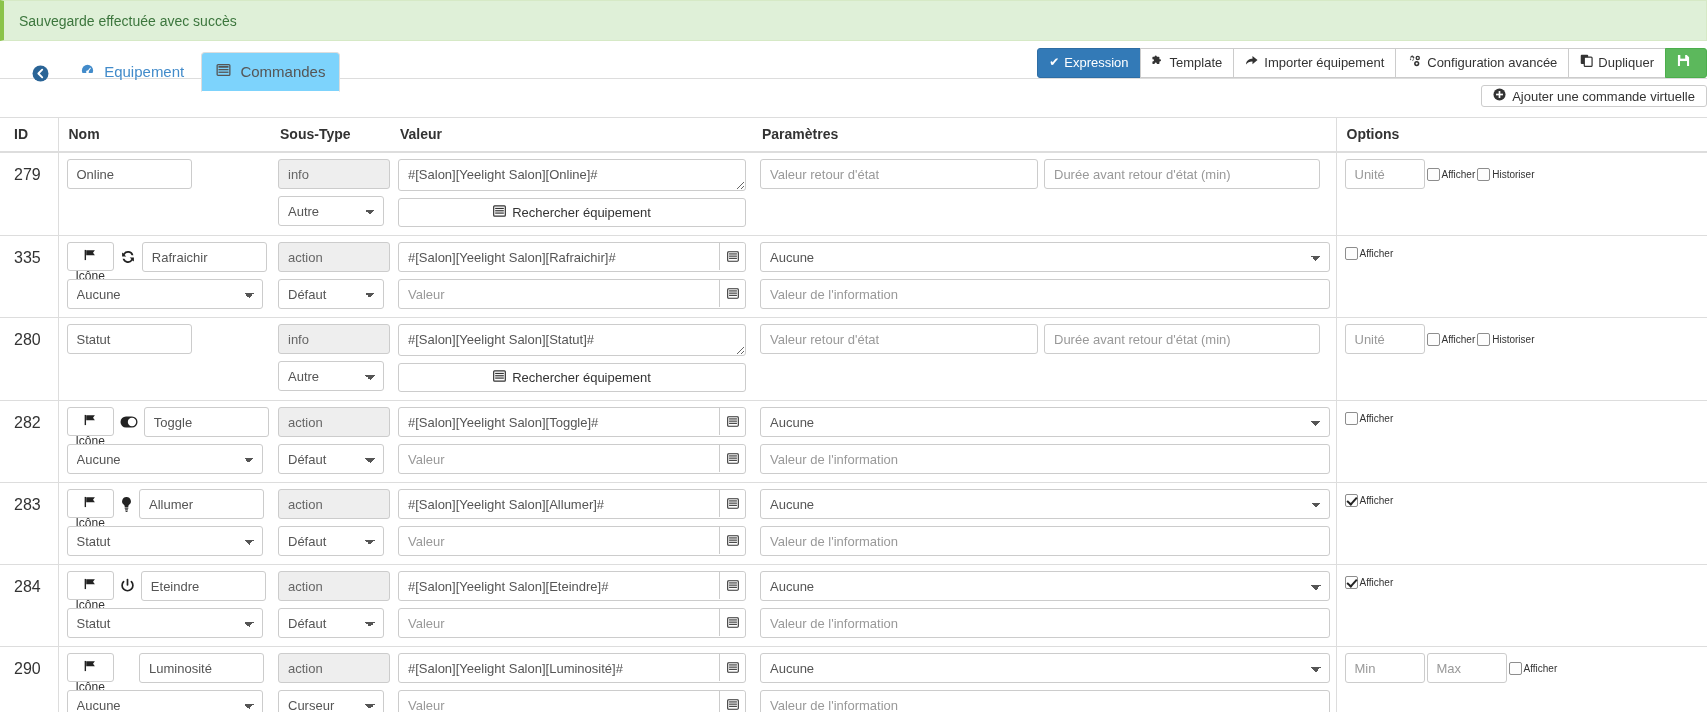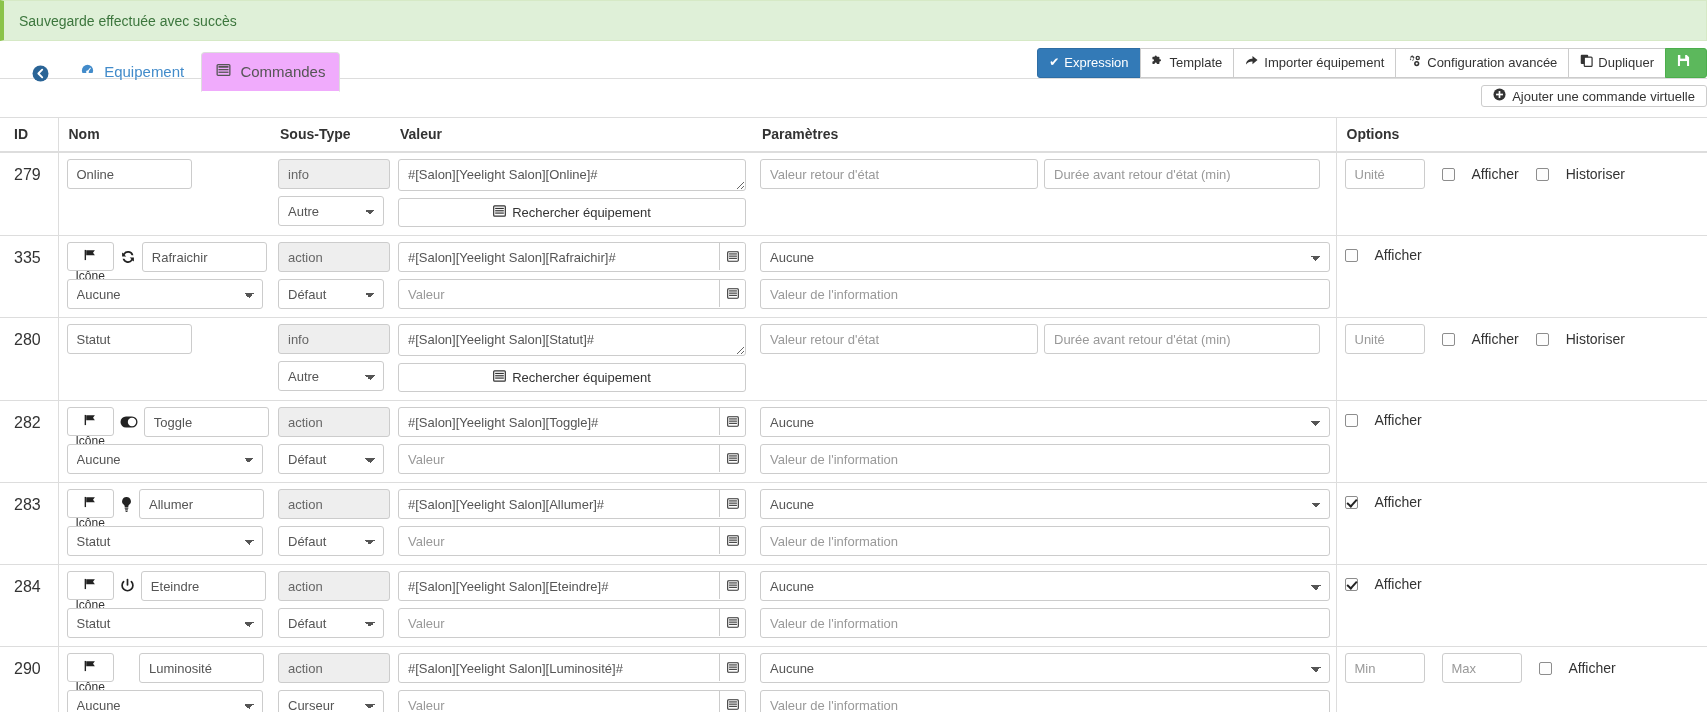--- a/index.html
+++ b/index.html
@@ -59,21 +59,21 @@
     font-size: 15px;
     text-decoration: none;
     border: 1px solid transparent;
     border-radius: 4px 4px 0 0;
     cursor: pointer;
     line-height: 20px;
     white-space: nowrap;
   }
   .tab-link .ticon { margin-right: 5px; }
   .nav-tabs li.active .tab-link {
-    background: #f0abfc;
+    background: #7dd3fc;
     border: 1px solid #dddddd;
     border-bottom-color: #ffffff;
     color: #555555;
     cursor: default;
   }
 
   
   .toolbar {
     position: absolute;
     right: 0px;
@@ -279,21 +279,21 @@
 
   
   .par-a { width: 278px; }
   .par-b { width: 276px; }
   .par-full { width: 576px; }
   select.par-full {
     background-position: calc(100% - 13px) 13px, calc(100% - 8px) 13px;
   }
 
   
-  .opt-line { display: flex; align-items: center; gap: 17px; }
+  .opt-line { display: flex; align-items: center; gap: 2px; }
   .unite { width: 80px; }
   .minmax { width: 80px; }
   .chk {
     -webkit-appearance: none;
     appearance: none;
     width: 13px; height: 13px;
     border: 1px solid #8d8d8d;
     border-radius: 2px;
     background: #fdfdfd;
     position: relative;
@@ -304,21 +304,21 @@
   .chk:checked::after {
     content: "";
     position: absolute;
     left: 3px; top: 0px;
     width: 4px; height: 8px;
     border: solid #222;
     border-width: 0 2px 2px 0;
     transform: rotate(42deg);
   }
   .opt-label {
-    font-size: 14px;
+    font-size: 10px;
     color: #333;
     white-space: nowrap;
   }
   .opt-pad { padding-top: 5px; }
 </style>
 </head>
 <body>
 
 <div class="alert-success">
   <span>Sauvegarde effectuée avec succès</span>

